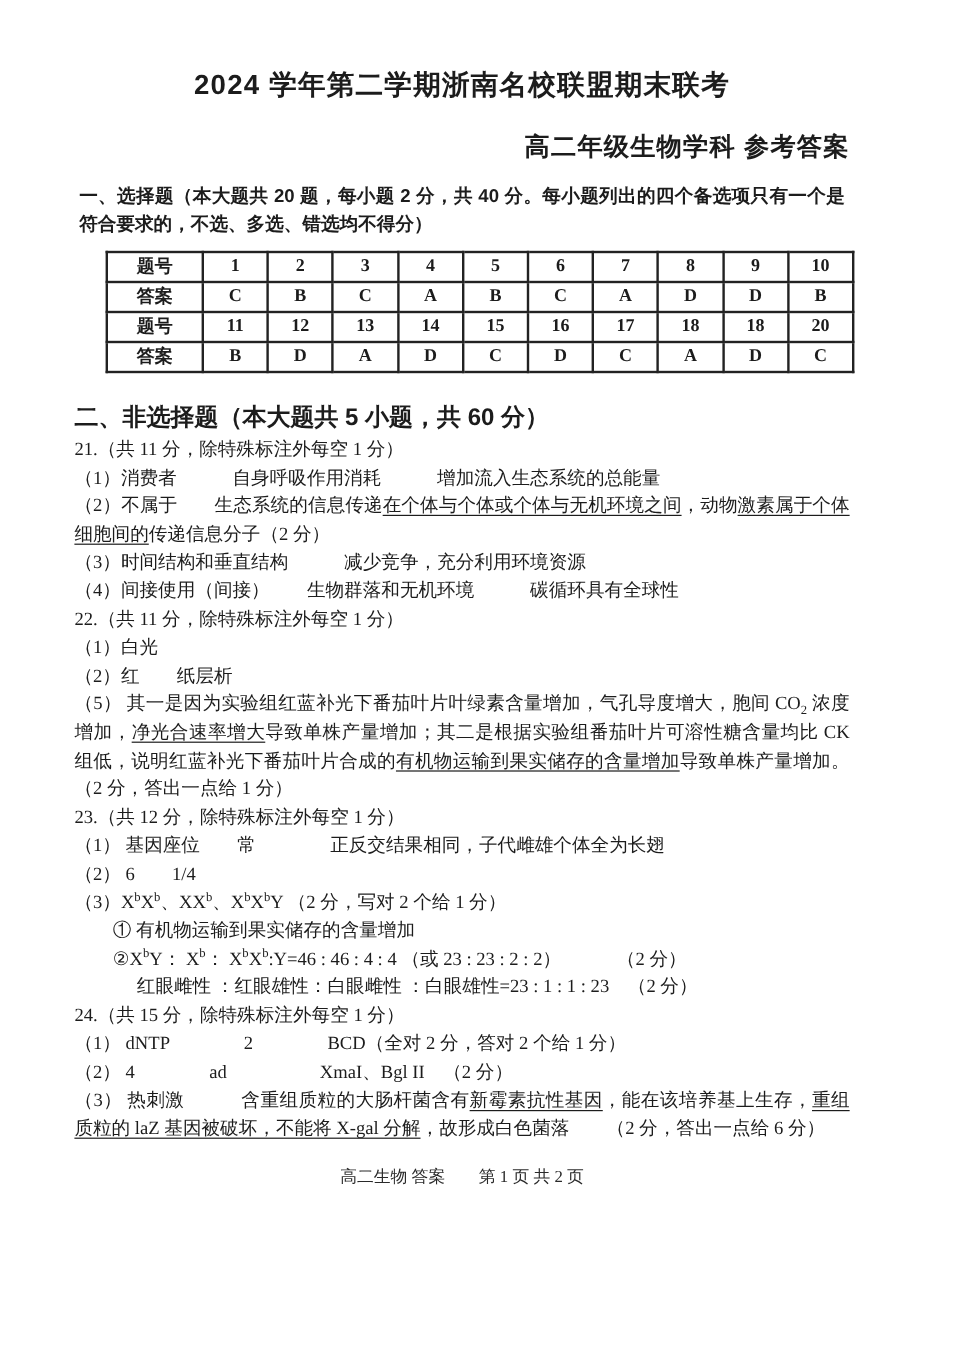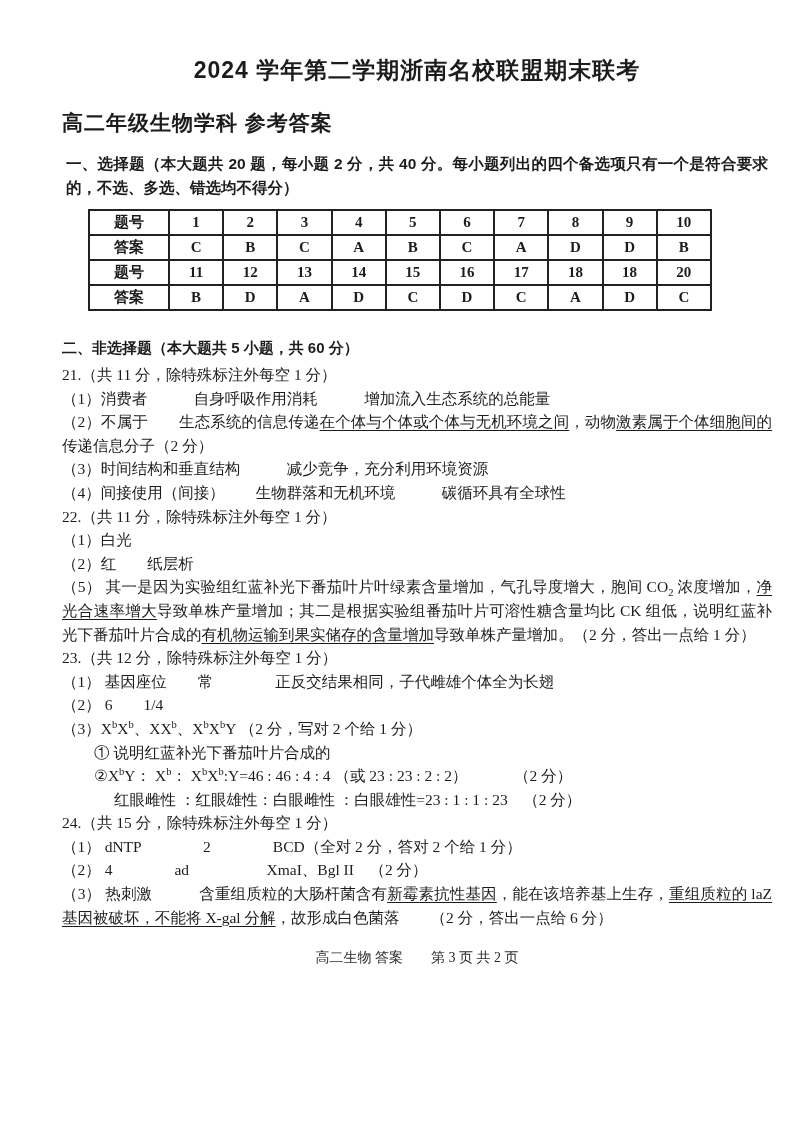--- a/index.html
+++ b/index.html
@@ -4,40 +4,40 @@
 <style>
   * { box-sizing: border-box; }
   html, body { margin: 0; padding: 0; }
   body {
     width: 800px; height: 1132px;
     background: #ffffff;
     color: #1c1c1c;
     font-family: "Liberation Serif", "DejaVu Serif", serif;
     overflow: hidden;
   }
-  .page { padding: 56px 28px 0 62px; }
+  .page { padding: 56px 92px 0 62px; }
 
   .title {
     font-family: "Liberation Sans", "DejaVu Sans", sans-serif;
     font-weight: bold; font-size: 23px; line-height: 28px;
     text-align: center; margin: 0 0 26px 0; letter-spacing: 1px;
   }
   .subtitle {
     font-family: "Liberation Sans", "DejaVu Sans", sans-serif;
     font-weight: bold; font-size: 21px; line-height: 26px;
-    text-align: left; margin: 0 0 16px 0; letter-spacing: 1px;
+    text-align: right; margin: 0 0 16px 0; letter-spacing: 1px;
   }
   .sec-heading {
     font-family: "Liberation Sans", "DejaVu Sans", sans-serif;
     font-weight: bold; font-size: 15.5px; line-height: 24px;
     margin: 4px; text-align: justify;
   }
   .sec2-heading {
     font-family: "Liberation Sans", "DejaVu Sans", sans-serif;
-    font-weight: bold; font-size: 15px; line-height: 24px;
+    font-weight: bold; font-size: 20px; line-height: 24px;
     margin: 25px 0 3px 0;
   }
 
   table.answer-table {
     border-collapse: collapse; table-layout: fixed;
     width: 624px; margin: 9px 0 0 26px;
   }
   table.answer-table td {
     border: 2px solid #222;
     height: 25px; padding: 0;
@@ -139,24 +139,24 @@
       <p class="line"><span>（3）时间结构和垂直结构　　　减少竞争，充分利用环境资源</span></p>
       <p class="line"><span>（4）间接使用（间接）　　生物群落和无机环境　　　碳循环具有全球性</span></p>
       <p class="line"><span>22.（共 11 分，除特殊标注外每空 1 分）</span></p>
       <p class="line"><span>（1）白光</span></p>
       <p class="line"><span>（2）红　　纸层析</span></p>
       <p class="line"><span>（5） 其一是因为实验组红蓝补光下番茄叶片叶绿素含量增加，气孔导度增大，胞间 CO</span><sub>2</sub><span> 浓度增加，</span><span class="u">净光合速率增大</span><span>导致单株产量增加；其二是根据实验组番茄叶片可溶性糖含量均比 CK 组低，说明红蓝补光下番茄叶片合成的</span><span class="u">有机物运输到果实储存的含量增加</span><span>导致单株产量增加。（2 分，答出一点给 1 分）</span></p>
       <p class="line"><span>23.（共 12 分，除特殊标注外每空 1 分）</span></p>
       <p class="line"><span>（1） 基因座位　　常　　　　正反交结果相同，子代雌雄个体全为长翅</span></p>
       <p class="line"><span>（2） 6　　1/4</span></p>
       <p class="line"><span>（3）X</span><sup>b</sup><span>X</span><sup>b</sup><span>、XX</span><sup>b</sup><span>、X</span><sup>b</sup><span>X</span><sup>b</sup><span>Y （2 分，写对 2 个给 1 分）</span></p>
-      <p class="line indent1"><span>① 说明红蓝补光下番茄叶片合成的</span></p>
+      <p class="line indent1"><span>① 有机物运输到果实储存的含量增加</span></p>
       <p class="line indent1"><span>②X</span><sup>b</sup><span>Y： X</span><sup>b</sup><span>： X</span><sup>b</sup><span>X</span><sup>b</sup><span>:Y=46 : 46 : 4 : 4 （或 23 : 23 : 2 : 2）　　　（2 分）</span></p>
       <p class="line indent2"><span>红眼雌性 ：红眼雄性：白眼雌性 ：白眼雄性=23 : 1 : 1 : 23　（2 分）</span></p>
       <p class="line"><span>24.（共 15 分，除特殊标注外每空 1 分）</span></p>
       <p class="line"><span>（1） dNTP　　　　2　　　　BCD（全对 2 分，答对 2 个给 1 分）</span></p>
       <p class="line"><span>（2） 4　　　　ad　　　　　XmaI、Bgl II　（2 分）</span></p>
       <p class="line"><span>（3） 热刺激　　　含重组质粒的大肠杆菌含有</span><span class="u">新霉素抗性基因</span><span>，能在该培养基上生存，</span><span class="u">重组质粒的 laZ 基因被破坏，不能将 X-gal 分解</span><span>，故形成白色菌落　　（2 分，答出一点给 6 分）</span></p>
     </div>
 
-  <div class="footer">高二生物 答案　　第 3 页 共 2 页</div>
+  <div class="footer">高二生物 答案　　第 1 页 共 2 页</div>
 
 </div>
 
 </body></html>

